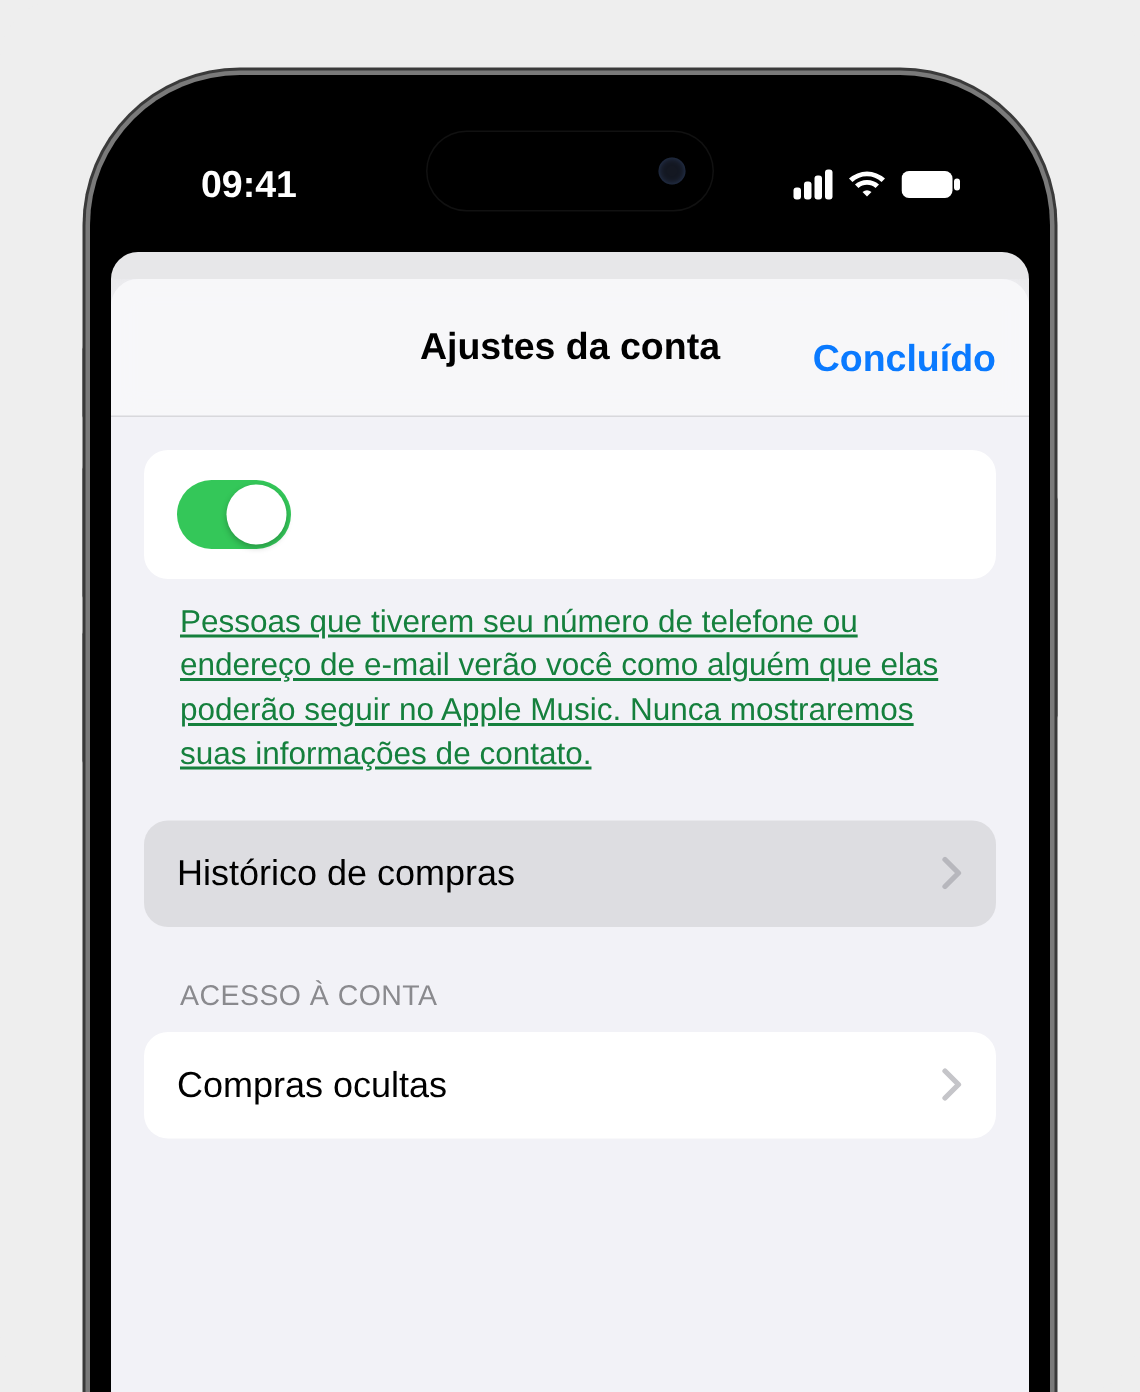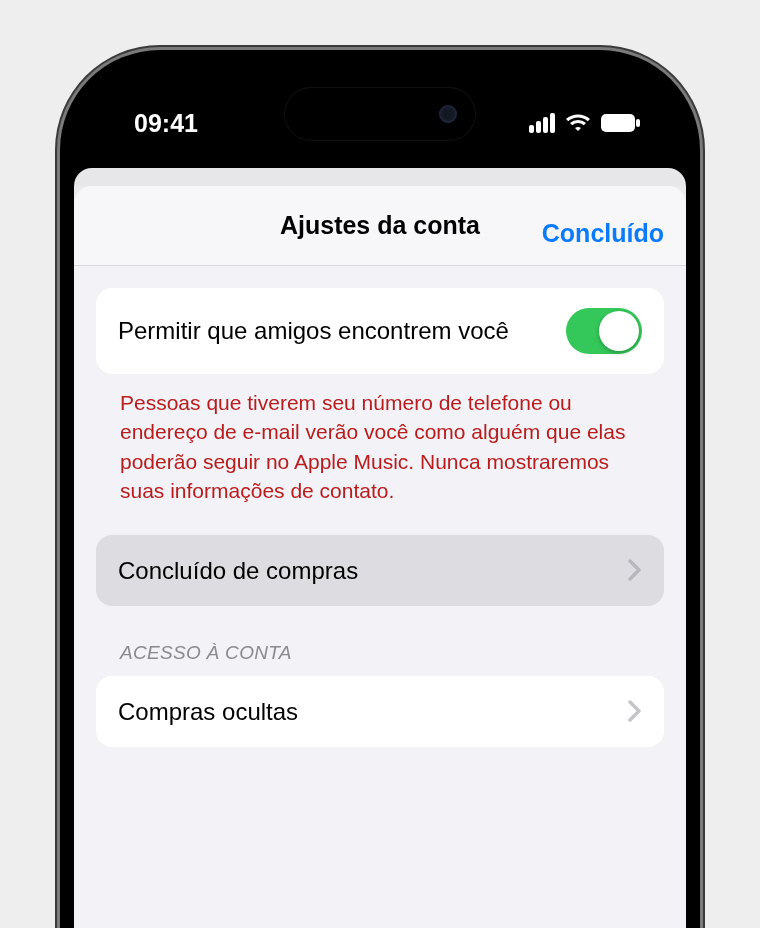--- a/index.html
+++ b/index.html
@@ -47,21 +47,21 @@
   
   .underlay {
     position:absolute; top:104px; left:0; right:0; bottom:0;
     background:#e7e7e9; border-radius:18px 18px 0 0;
   }
   .sheet {
     position:absolute; top:122px; left:0; right:0; bottom:0;
     background:#f2f2f7; border-radius:18px 18px 0 0; overflow:hidden;
   }
   .sheet-header {
-    height:80px; display:flex; align-items:center; justify-content:center;
+    height:92px; display:flex; align-items:center; justify-content:center;
     position:relative; background:#f7f7f9e0; border-bottom:1px solid #d8d8dc; backdrop-filter:blur(10px);
   }
   .sheet-title { font-size:25px; font-weight:600; color:#000; }
   .done-btn {
     position:absolute; right:22px; top:16px; bottom:0; display:flex; align-items:center;
     color:#0a7aff; font-size:25px; font-weight:600; cursor:pointer;
   }
   .sheet-body { padding:22px 22px 0; }
 
   .card {
@@ -79,26 +79,25 @@
   .toggle {
     width:76px; height:46px; border-radius:23px; background:#34c759;
     position:relative; flex:0 0 auto; cursor:pointer;
   }
   .toggle::after {
     content:""; position:absolute; right:3px; top:3px; width:40px; height:40px;
     border-radius:50%; background:#fff; box-shadow:0 2px 4px rgba(0,0,0,.25);
   }
 
   .footer-text {
-    color:#b91c1c; font-size:21px; line-height:1.4; padding:14px 24px 0;
+    color:#15803d; font-size:21px; line-height:1.4; padding:14px 24px 0;text-decoration:underline;
   }
   .section-header {
     color:#8a8a8e; font-size:19px; letter-spacing:.3px; padding:36px 24px 12px;
     text-transform:uppercase;
-    font-style:italic;
   }
   .spacer-rule { height:29px; }
 </style>
 </head>
 <body>
 
 <div class="canvas">
   <div class="side-btn sb-left1"></div>
   <div class="side-btn sb-left2"></div>
   <div class="side-btn sb-left3"></div>
@@ -141,30 +140,29 @@
       <div class="sheet">
         <div class="sheet-header">
           <div class="sheet-title">Ajustes da conta</div>
           <div class="done-btn">Concluído</div>
         </div>
 
         <div class="sheet-body">
 
           <div class="card">
             <div class="row">
-              <div class="label">Permitir que amigos encontrem você</div>
               <div class="toggle"></div>
             </div>
           </div>
           <div class="footer-text">Pessoas que tiverem seu número de telefone ou endereço de e-mail verão você como alguém que elas poderão seguir no Apple Music. Nunca mostraremos suas informações de contato.</div>
 
           <div class="spacer-rule"></div>
 
           <div class="row highlight">
-            <div class="label">Concluído de compras</div>
+            <div class="label">Histórico de compras</div>
             <div class="chev">
               <svg width="14" height="22" viewBox="0 0 14 22" fill="none">
                 <path d="M2 2 L11 11 L2 20" stroke="#b7b7bd" stroke-width="3.5" stroke-linecap="round" stroke-linejoin="round"></path>
               </svg>
             </div>
           </div>
 
           <div class="section-header">Acesso à conta</div>
 
           <div class="card">

